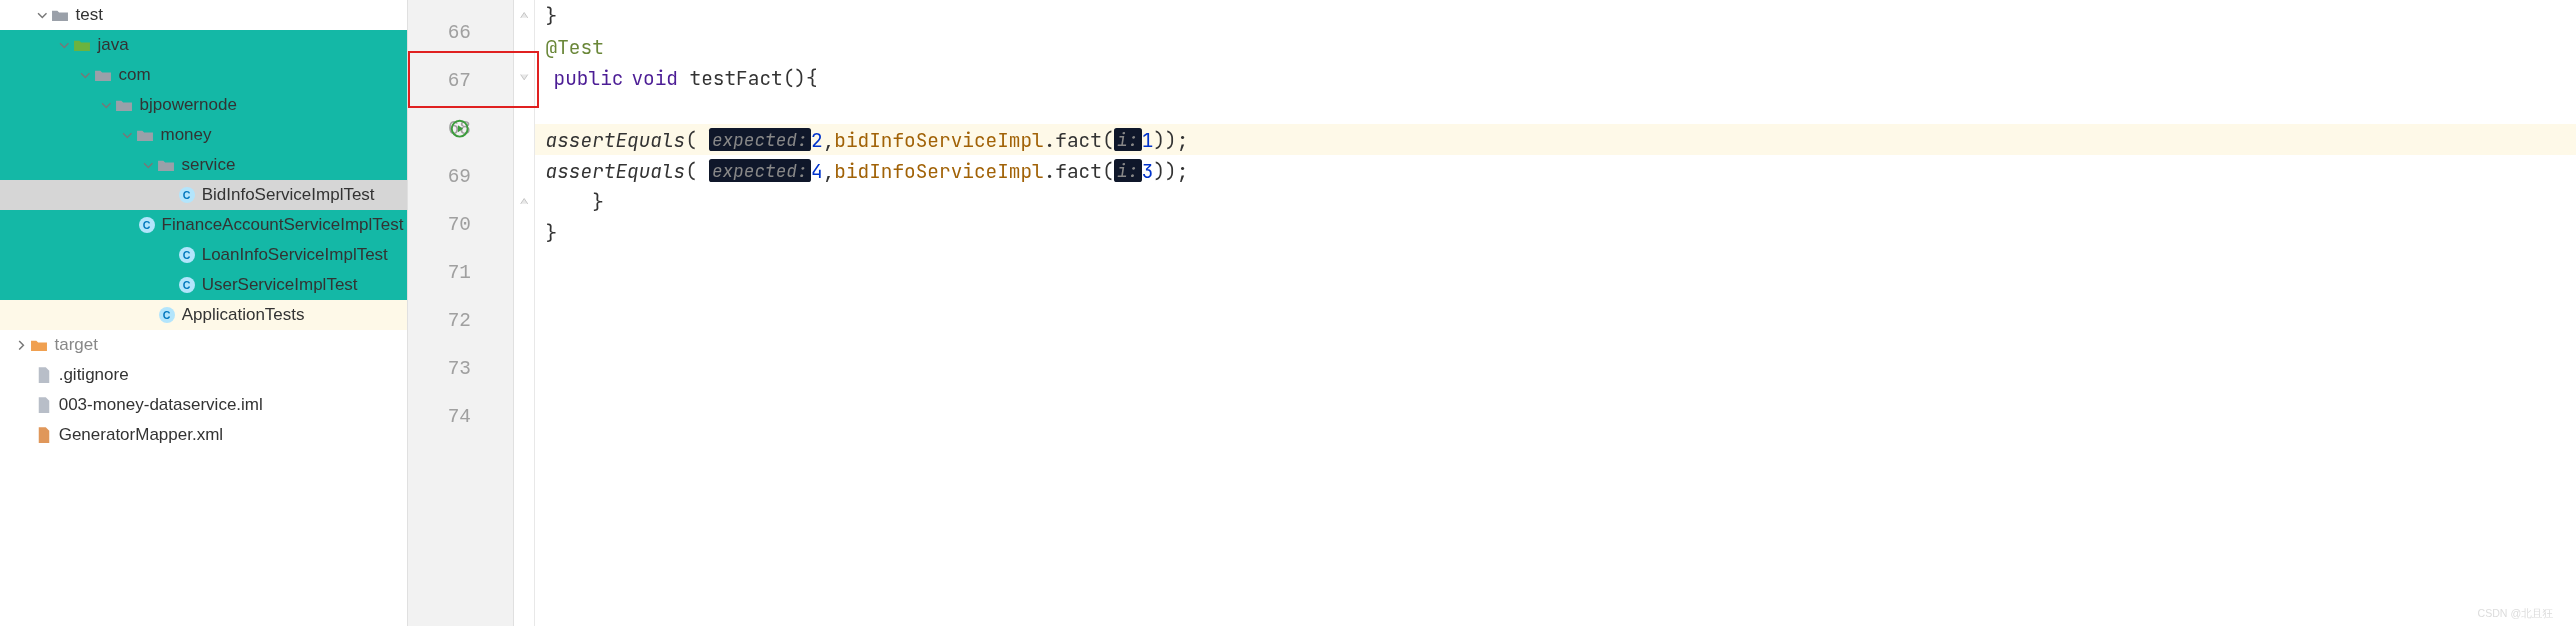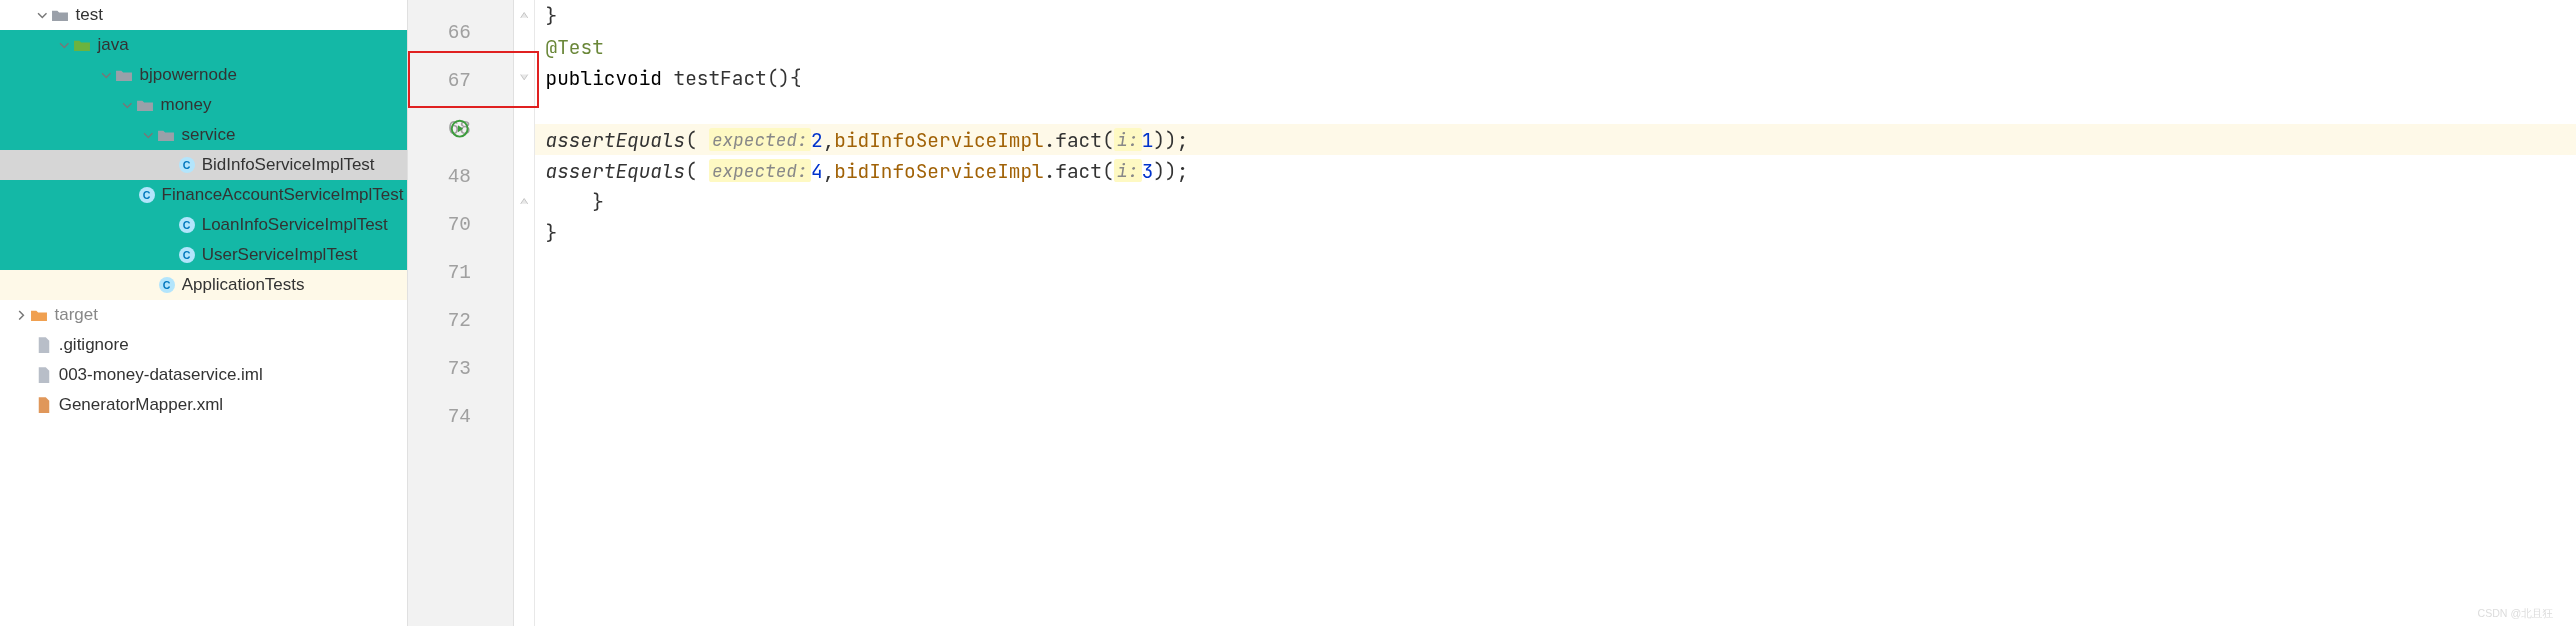--- a/index.html
+++ b/index.html
@@ -129,26 +129,26 @@
     .code-line {
       height: 31px;
       display: flex;
       align-items: center;
       padding-left: 10.6px;
       white-space: pre;
     }
     .code-line.hl {
       background: #fef9e8;
     }
-    .kw { color: #000000; }
+    .kw { color: #4c1d95; margin-left: 8px; }
     .anno { color: #6a8739; }
     .num { color: #0033cc; }
     .field { color: #a16207; }
     .hint {
-      background: #fef9c3;
+      background: #0f172a;
       color: #888;
       border-radius: 2.6px;
       padding: 0 3.5px;
       font-style: italic;
       font-size: 17.7px;
     }
     .ital { font-style: italic; }
     .red-box {
       position: absolute;
       border: 2.6px solid #e02020;
@@ -190,20 +190,34 @@
         </svg>
       </span>
     <span class="icon-wrap">
         <svg width="16" height="12.4" viewBox="0 0 18 14">
           <path class="folder-green" d="M0 2 h6 l2 2 h10 v10 h-18 z"></path>
         </svg>
       </span>
     <span class="label">java</span>
   </div>
 
+  <div class="tree-row green-bg">
+    <span class="indent" style="width:78px"></span>
+    <span class="chevron">
+        <svg width="10.6" height="10.6" viewBox="0 0 10 10">
+          <path d="M1 3 L5 7 L9 3" stroke="#787878" stroke-width="1.4" fill="none"></path>
+        </svg>
+      </span>
+    <span class="icon-wrap">
+        <svg width="16" height="12.4" viewBox="0 0 18 14">
+          <path class="folder-gray" d="M0 2 h6 l2 2 h10 v10 h-18 z"></path>
+        </svg>
+      </span>
+    <span class="label">com</span>
+  </div>
 
   <div class="tree-row green-bg">
     <span class="indent" style="width:99px"></span>
     <span class="chevron">
         <svg width="10.6" height="10.6" viewBox="0 0 10 10">
           <path d="M1 3 L5 7 L9 3" stroke="#787878" stroke-width="1.4" fill="none"></path>
         </svg>
       </span>
     <span class="icon-wrap">
         <svg width="16" height="12.4" viewBox="0 0 18 14">
@@ -342,21 +356,21 @@
     <div class="gutter-row">
       <span>68</span>
       <span class="run-icon">
         <svg width="19.4" height="19.4" viewBox="0 0 22 22">
             <circle cx="11" cy="11" r="9" fill="none" stroke="#3c9c3c" stroke-width="2.2"></circle>
             <path d="M9 7 L15 11 L9 15 z" fill="#3c9c3c"></path>
           </svg>
       </span>
     </div>
     <div class="gutter-row">
-        <span>48</span>
+        <span>69</span>
       </div>
     <div class="gutter-row">
         <span>70</span>
       </div>
     <div class="gutter-row">
         <span>71</span>
       </div>
     <div class="gutter-row">
         <span>72</span>
       </div>

